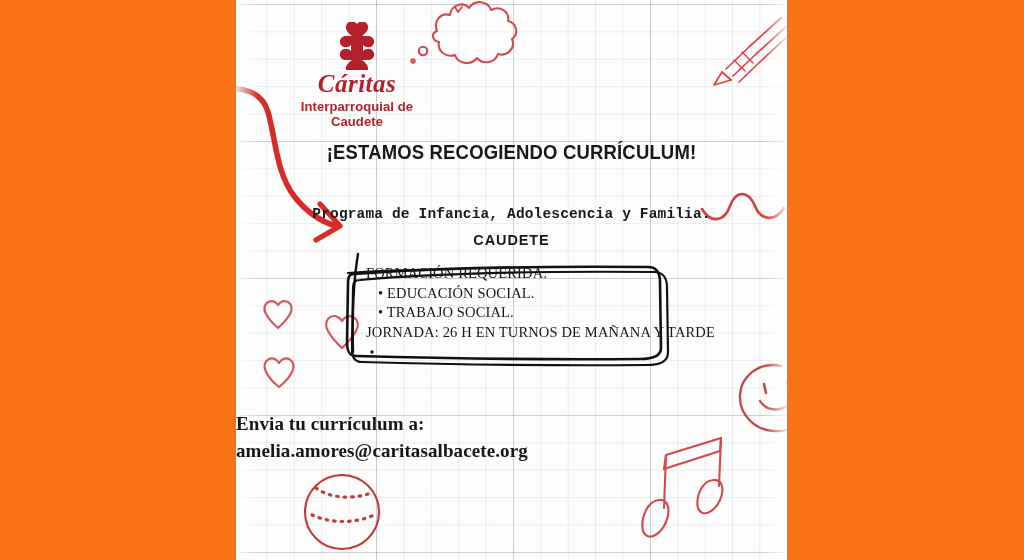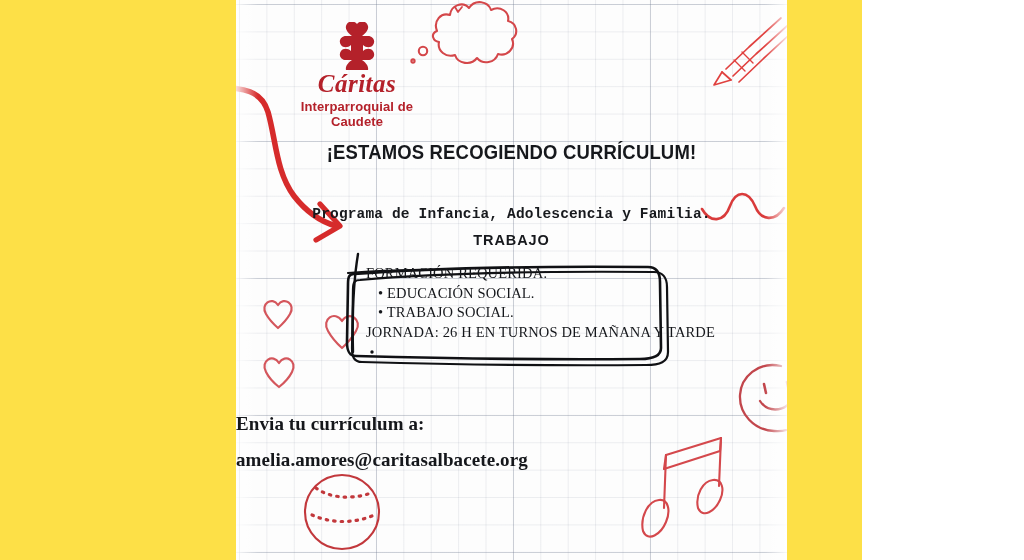--- a/index.html
+++ b/index.html
@@ -4,22 +4,22 @@
 <style>
   html, body {
     margin: 0; padding: 0;
     width: 1024px; height: 560px;
     background: #ffffff;
     font-family: "Liberation Sans", sans-serif;
     overflow: hidden;
   }
   #stage {
     position: relative;
-    width: 862px; height: 560px;
-    background: #fde047;
+    width: 1024px; height: 560px;
+    background: #f97316;
   }
 
   
   #poster {
     position: absolute;
     left: 236px; top: 0;
     width: 551px; height: 560px;
     background-color: #fdfdfd;
     background-image:
       linear-gradient(to right, rgba(120,130,150,0.13) 1px, transparent 1px),
@@ -114,21 +114,21 @@
   #reqbox .txt .li { padding-left: 12px; }
 
   
   #email {
     position:absolute; left:0; top:413px; width:551px;
     text-align:left; z-index:5;
     font-family: "Liberation Serif", serif;
     color: #15171b;
   }
   #email .e1 { font-weight: bold; font-size: 19px; letter-spacing:0.1px; }
-  #email .e2 { font-weight: bold; font-size: 19px; margin-top: 14px; letter-spacing:0.1px; }
+  #email .e2 { font-weight: bold; font-size: 19px; margin-top: 5px; letter-spacing:0.1px; }
 </style>
 </head>
 <body>
 
 <div id="stage">
 
   <div id="poster">
 
     <svg class="layer" viewBox="0 0 551 560" width="551" height="560" fill="none">
 
@@ -210,21 +210,21 @@
         <path d="M17 6 c2-3 6-1 6 2 c0-3 4-5 6-2 c2 3-1 7-6 10 c-5-3-8-7-6-10 z" fill="#fff" opacity="0"></path>
       </svg>
       <span class="logo-word">Cáritas</span>
       <span class="logo-sub">Interparroquial de Caudete</span>
     </div>
 
     <div id="headline">¡ESTAMOS RECOGIENDO CURRÍCULUM!</div>
 
     <div id="programme">
       <div class="l1">Programa de Infancia, Adolescencia y Familia.</div>
-      <div class="l2">TRABAJO</div>
+      <div class="l2">CAUDETE</div>
     </div>
 
     <div id="reqbox">
       <svg width="348" height="118" viewBox="0 0 348 118" style="position:absolute;left:-4px;top:-6px;" fill="none" stroke="#101114" stroke-linecap="round" stroke-linejoin="round">
         <path d="M14 22 C 90 16, 190 14, 308 15 C 316 15, 320 20, 320 30
                  L 321 96 C 321 104, 314 107, 300 107
                  C 190 108, 90 106, 16 104
                  C 9 104, 7 99, 7 90 L 8 32 C 8 25, 9 22, 14 22 z" stroke-width="2.6"></path>
         <path d="M20 28 C 96 21, 196 19, 314 20 C 322 20, 327 25, 327 35
                  L 328 100 C 328 110, 320 113, 306 113

